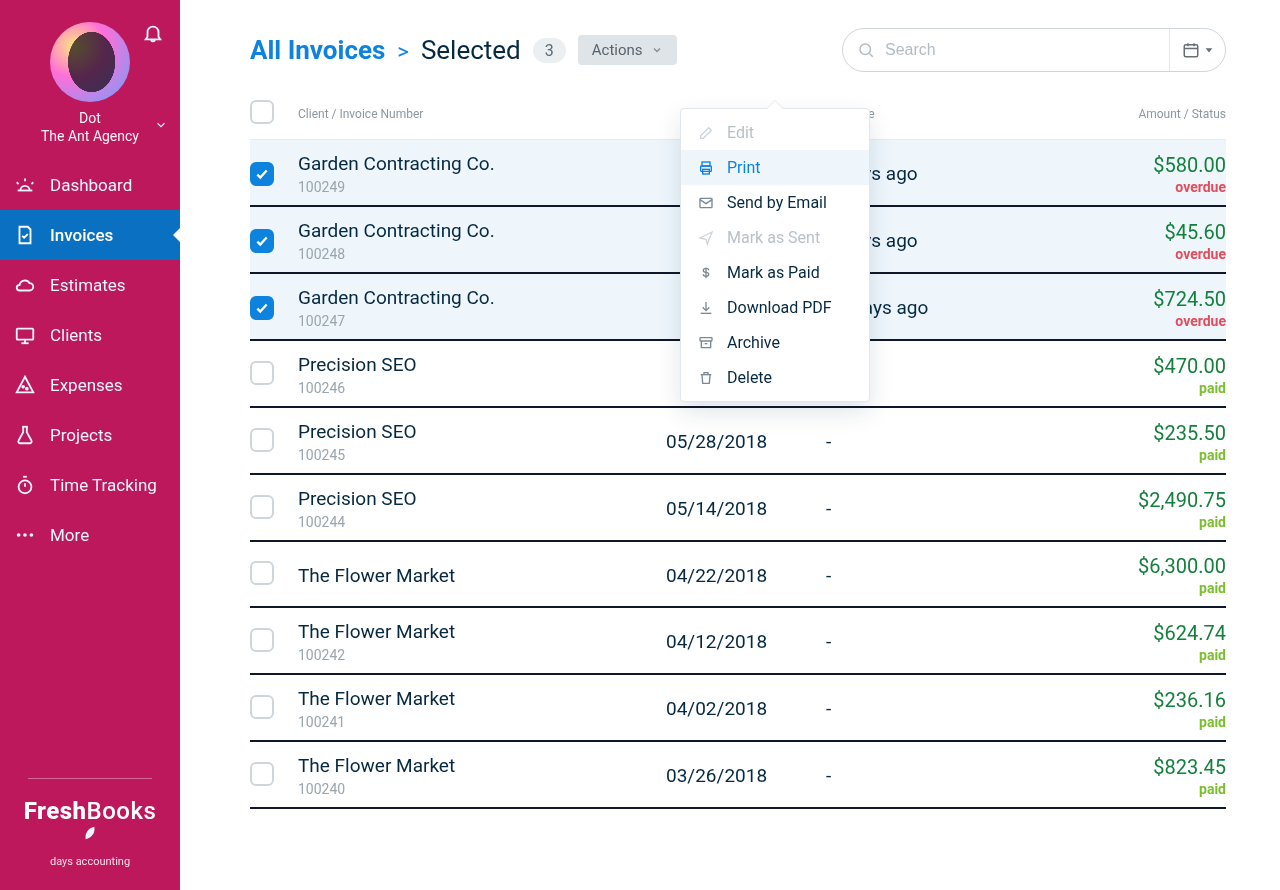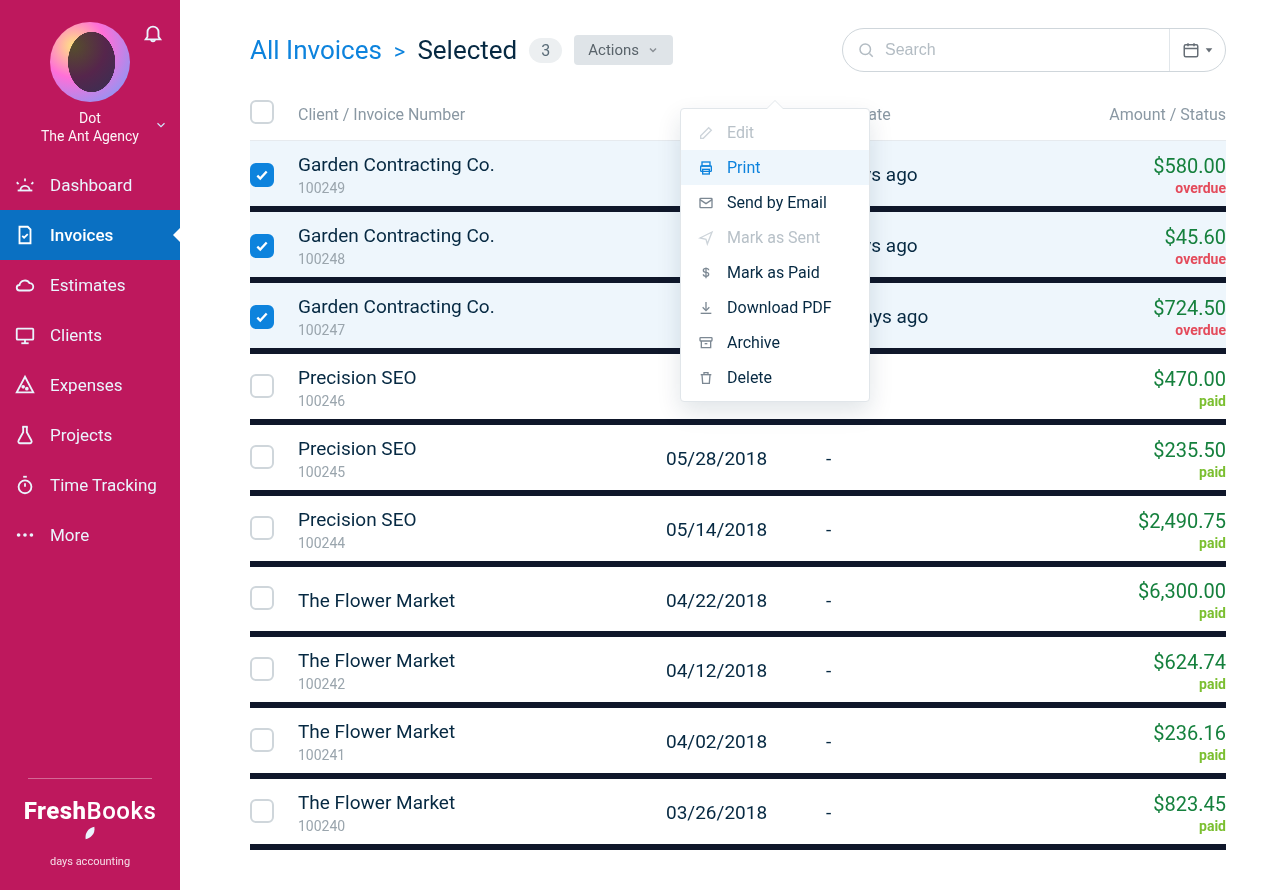--- a/index.html
+++ b/index.html
@@ -116,21 +116,21 @@
 
   .topbar {
     display: flex;
     align-items: center;
     gap: 12px;
     margin-bottom: 22px;
   }
   .topbar .title-link {
     color: #0d83dd;
     font-size: 26px;
-    font-weight: 400;
+    font-weight: 700;
   }
   .topbar .gt { color:#0d83dd; font-size:22px; margin-top:2px; }
   .topbar .selected { font-size: 26px; color:#062942; }
   .pill {
     background:#eceff1;
     color:#5a6c78;
     border-radius: 14px;
     padding: 3px 12px;
     font-size: 16px;
   }
@@ -164,28 +164,28 @@
   }
 
   
   .table { width: 100%; }
   .thead, .row{
     display:grid;
     grid-template-columns: 48px 1fr 160px 200px 200px;
     align-items:center;
   }
   .thead{
-    color:#8a98a3;font-size:16px;
+    color:#8a98a3;font-size:12px;
     padding:6px 0 12px;
     border-bottom:1px solid #e6eaee;
   }
   .thead .amt{ text-align:right; }
 
   .row{
-    border-bottom:6px solid #0f172a;
+    border-bottom:2px solid #0f172a;
     padding:12px 0 10px;
   }
   .row.sel{ background:#eef6fc; }
   .cb{
     width:24px;height:24px;border-radius:6px;border:2px solid #cfd6db;
     background:#fff;display:inline-flex;align-items:center;justify-content:center;
   }
   .cb.checked{ background:#0d83dd;border-color:#0d83dd;color:#fff; }
   .client .name{ font-size:19px; color:#062942; }
   .client .inv { font-size:14px; color:#9aa5ad; margin-top:4px; }

